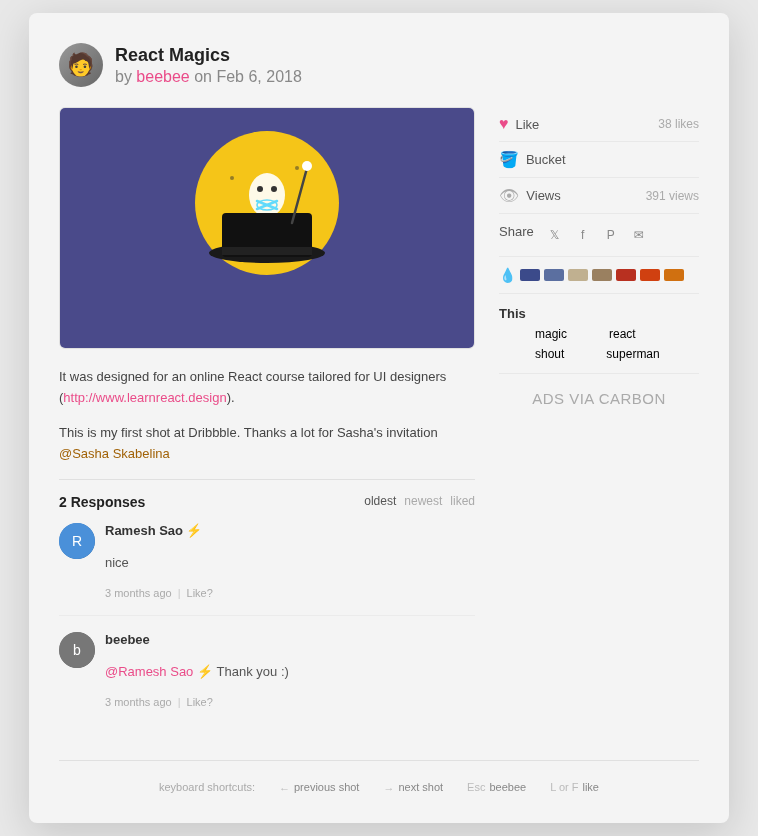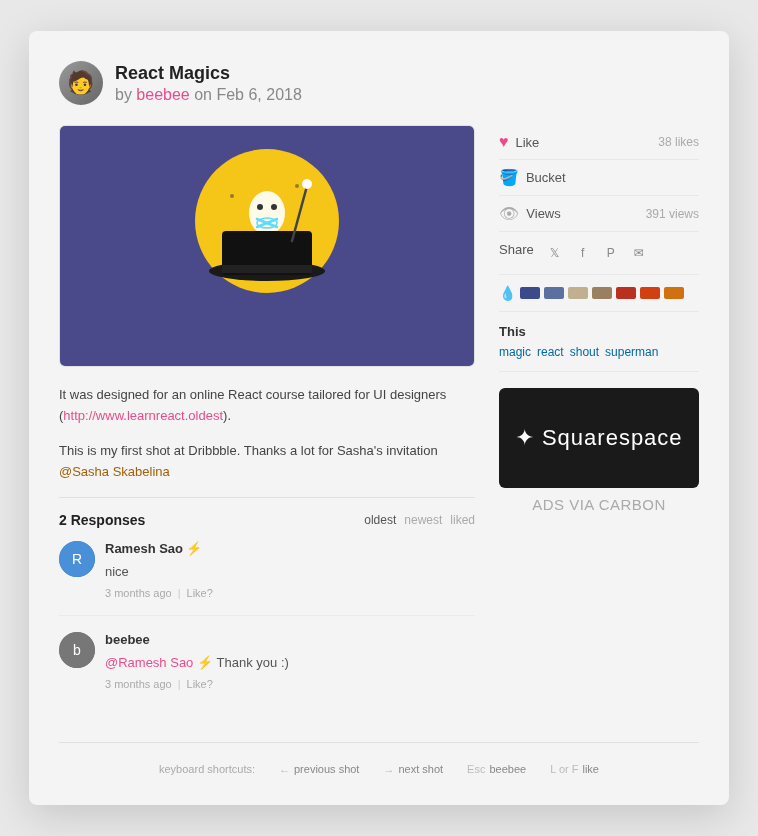--- a/index.html
+++ b/index.html
@@ -101,21 +101,21 @@
     }
     .description .mention {
       color: #a16207;
     }
     .responses-section {
       border-top: 1px solid #e0e0e0;
       padding-top: 14px;
     }
     .responses-header {
       display: flex;
-      align-items: center;
+      align-items: flex-start;
       justify-content: space-between;
       margin-bottom: 13px;
     }
     .responses-title {
       font-size: 14px;
       font-weight: 700;
       color: #222;
     }
     .responses-sort {
       display: flex;
@@ -151,21 +151,21 @@
     }
     .comment-body {}
     .comment-author {
       font-size: 13px;
       font-weight: 600;
       color: #333;
     }
     .comment-text {
       font-size: 13px;
       color: #555;
-      margin: 8px 0;
+      margin: 17px 0;
     }
     .comment-mention {
       color: #ea4c89;
     }
     .comment-meta {
       font-size: 11px;
       color: #aaa;
       display: flex;
       align-items: center;
       gap: 6px;
@@ -251,22 +251,23 @@
       color: #333;
       margin-bottom: 6px;
     }
     .tags-list {
       display: flex;
       flex-wrap: wrap;
       gap: 6px;
     }
     .tag {
       font-size: 12px;
-      color: #0369a1;
+      color: #000000;
       text-decoration: none;
+      margin-left: 36px;
     }
     .ad-block {
       margin-top: 16px;
       text-align: center;
     }
     .ad-image {
       width: 100%;
       height: 100px;
       background: #1a1a1a;
       border-radius: 6px;
@@ -366,21 +367,21 @@
             <line x1="210" y1="55" x2="195" y2="110" stroke="#444" stroke-width="2.5" stroke-linecap="round"></line>
             <circle cx="210" cy="53" r="5" fill="white"></circle>
 
             <circle cx="135" cy="65" r="2" fill="#333" opacity="0.5"></circle>
             <circle cx="200" cy="55" r="2" fill="#333" opacity="0.5"></circle>
           </svg>
         </div>
       </div>
 
       <p class="description">
-        <span>It was designed for an online React course tailored for UI designers (</span><a>http://www.learnreact.oldest</a><span>).</span>
+        <span>It was designed for an online React course tailored for UI designers (</span><a>http://www.learnreact.design</a><span>).</span>
       </p>
       <p class="description">
         <span>This is my first shot at Dribbble. Thanks a lot for Sasha's invitation </span><a class="mention">@Sasha Skabelina</a>
       </p>
 
       <div class="responses-section">
         <div class="responses-header">
           <span class="responses-title">2 Responses</span>
           <div class="responses-sort">
             <span class="active">oldest</span>
@@ -483,23 +484,20 @@
         <div class="tags-title">This</div>
         <div class="tags-list">
           <a class="tag">magic</a>
           <a class="tag">react</a>
           <a class="tag">shout</a>
           <a class="tag">superman</a>
         </div>
       </div>
 
       <div class="ad-block">
-        <div class="ad-image">
-          <span class="ad-logo">✦ Squarespace</span>
-        </div>
         <div class="ad-via">ADS VIA CARBON</div>
       </div>
 
     </div>
   </div>
 
   <div class="keyboard-shortcuts">
     <span>keyboard shortcuts:</span>
     <span class="shortcut-item">
       <span class="shortcut-key">←</span>

